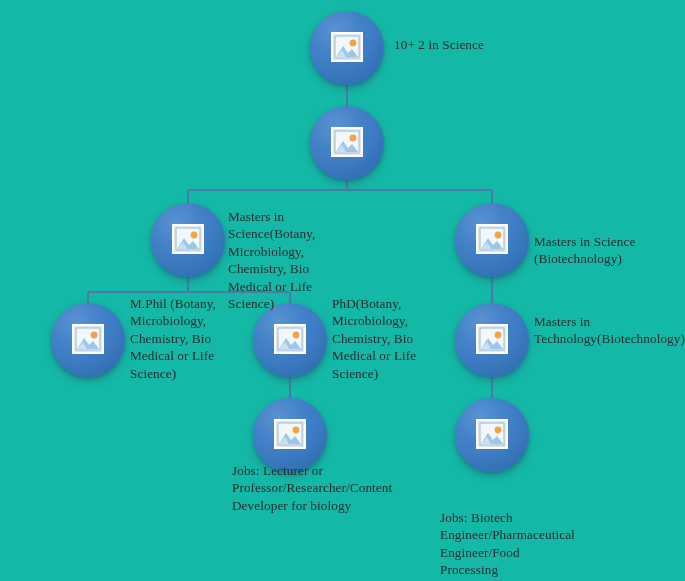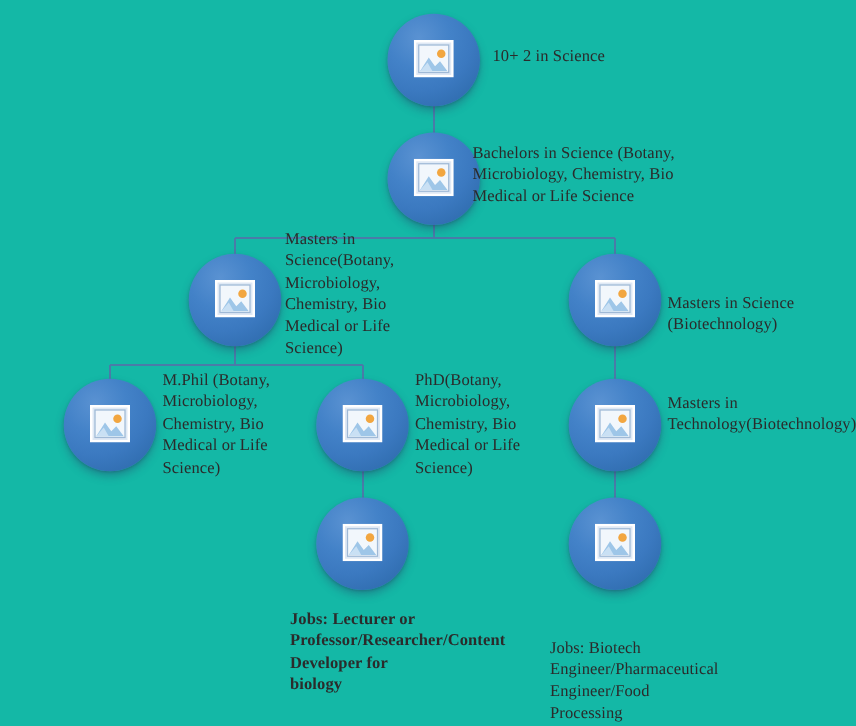--- a/index.html
+++ b/index.html
@@ -57,26 +57,26 @@
   .label {
     position: absolute;
     color: #2b2b2b;
     font-size: 13.2px;
     line-height: 17.4px;
     letter-spacing: 0.1px;
     white-space: normal;
   }
   .label.n-root      { left: 394px; top: 36px;  width: 150px; }
   .label.n-bachelors { left: 378px; top: 113px; width: 162px; }
-  .label.n-msc       { left: 228px; top: 182px; width: 112px; }
+  .label.n-msc       { left: 228px; top: 208px; width: 112px; }
   .label.n-msc-bt    { left: 534px; top: 233px; width: 130px; }
   .label.n-mphil     { left: 130px; top: 295px; width: 112px; }
   .label.n-phd       { left: 332px; top: 295px; width: 112px; }
   .label.n-mtech     { left: 534px; top: 313px; width: 112px; }
-  .label.n-jobs-bio  { left: 232px; top: 486px; width: 122px; font-weight: bold; }
+  .label.n-jobs-bio  { left: 232px; top: 462px; width: 122px; }
   .label.n-jobs-bt   { left: 440px; top: 509px; width: 132px; }
 </style>
 </head>
 <body>
 
 <div id="canvas">
 
   <svg id="edges" viewBox="0 0 685 581" width="685" height="581">
     <g stroke="#4a7ba8" stroke-width="1.6" fill="none" shape-rendering="crispEdges">
 
@@ -188,21 +188,20 @@
       <rect x="1" y="1" width="30" height="28" fill="#dfe9f5" stroke="#ffffff" stroke-width="2"></rect>
       <rect x="4" y="4" width="24" height="22" fill="#f2f7fc" stroke="#9fb9d6" stroke-width="1"></rect>
       <circle cx="22" cy="11" r="3.4" fill="#f2a640"></circle>
       <path d="M5,25 L12,14 L17,21 L21,17 L27,25 Z" fill="#9ec6e8"></path>
       <path d="M5,25 L11,18 L15,25 Z" fill="#c9e0f4"></path>
     </svg>
   </div>
 
   <div class="label n-root">10+ 2 in Science</div>
 
-  <div class="label n-bachelors">Bachelors in Science (Botany, Microbiology, Chemistry, Bio Medical or Life Science</div>
 
   <div class="label n-msc">Masters in Science(Botany, Microbiology, Chemistry, Bio Medical or Life Science)</div>
 
   <div class="label n-msc-bt">Masters in Science (Biotechnology)</div>
 
   <div class="label n-mphil">M.Phil (Botany, Microbiology, Chemistry, Bio Medical or Life Science)</div>
 
   <div class="label n-mtech">Masters in Technology(Biotechnology)</div>
 
   <div class="label n-phd">PhD(Botany, Microbiology, Chemistry, Bio Medical or Life Science)</div>

